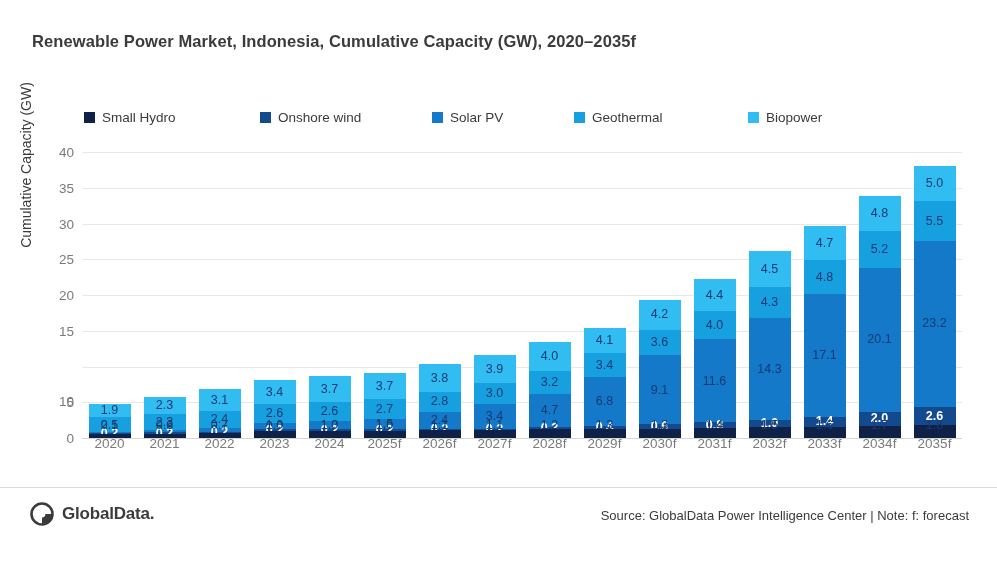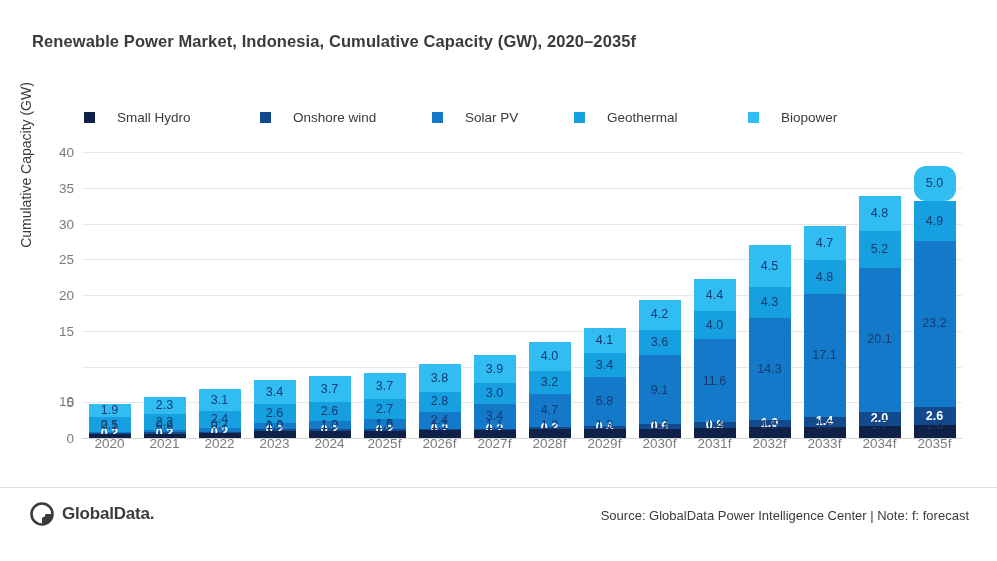--- a/index.html
+++ b/index.html
@@ -14,21 +14,21 @@
 
   
   .chart-title {
     position:absolute; left:32px; top:32px;
     font-size:16.5px; font-weight:bold; color:#3b3b3b;
     letter-spacing:0.1px;
   }
 
   
   .legend { position:absolute; left:84px; top:110px; width:760px; height:20px; }
-  .legend-item { position:absolute; display:flex; align-items:center; gap:22px; white-space:nowrap; }
+  .legend-item { position:absolute; display:flex; align-items:center; gap:7px; white-space:nowrap; }
   .legend-swatch { width:11px; height:11px; display:inline-block; }
   .legend-label { font-size:13.5px; color:#3b3b3b; }
 
   
   .ylabel {
     position:absolute; left:6px; top:150px; width:300px; height:290px;
     transform: rotate(-90deg); transform-origin: 20px 145px;
     font-size:14px; color:#3b3b3b; font-weight:normal;
     display:flex; align-items:center; justify-content:center;
   }
@@ -339,21 +339,21 @@
             <div class="seg" style="height: 5.72px; background: rgb(19, 74, 142);">
               <span class="seg-label ondark">0.8</span>
             </div>
             <div class="seg" style="height: 10.01px; background: rgb(16, 33, 71);"></div>
           </div>
           <div class="hydro-label">1.4</div>
           <div class="xtick">2031f</div>
         </div>
         <div class="barcol">
           <div class="bar">
-            <div class="seg" style="height: 42px; background: rgb(49, 189, 242);">
+            <div class="seg" style="height: 36px; background: rgb(49, 189, 242);">
               <span class="seg-label onlight">4.5</span>
             </div>
             <div class="seg" style="height: 30.745px; background: rgb(22, 160, 224);">
               <span class="seg-label onlight">4.3</span>
             </div>
             <div class="seg" style="height: 102.245px; background: rgb(20, 121, 201);">
               <span class="seg-label onlight">14.3</span>
             </div>
             <div class="seg" style="height: 7.15px; background: rgb(19, 74, 142);">
               <span class="seg-label ondark">1.0</span>
@@ -396,25 +396,25 @@
             <div class="seg" style="height: 14.3px; background: rgb(19, 74, 142);">
               <span class="seg-label ondark">2.0</span>
             </div>
             <div class="seg" style="height: 12.155px; background: rgb(16, 33, 71);"></div>
           </div>
           <div class="hydro-label">1.7</div>
           <div class="xtick">2034f</div>
         </div>
         <div class="barcol">
           <div class="bar">
-            <div class="seg" style="height: 35.75px; background: rgb(49, 189, 242); border-radius: 12px;">
+            <div class="seg" style="height: 35.75px; background: rgb(49, 189, 242);">
               <span class="seg-label onlight">5.0</span>
             </div>
             <div class="seg" style="height: 39.325px; background: rgb(22, 160, 224);">
-              <span class="seg-label onlight">4.9</span>
+              <span class="seg-label onlight">5.5</span>
             </div>
             <div class="seg" style="height: 165.88px; background: rgb(20, 121, 201);">
               <span class="seg-label onlight">23.2</span>
             </div>
             <div class="seg" style="height: 18.59px; background: rgb(19, 74, 142);">
               <span class="seg-label ondark">2.6</span>
             </div>
             <div class="seg" style="height: 12.87px; background: rgb(16, 33, 71);"></div>
           </div>
           <div class="hydro-label">1.8</div>

